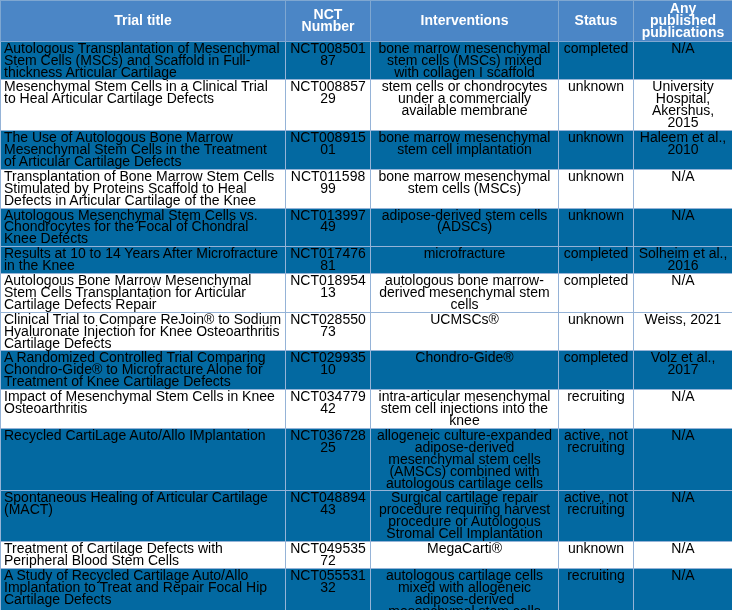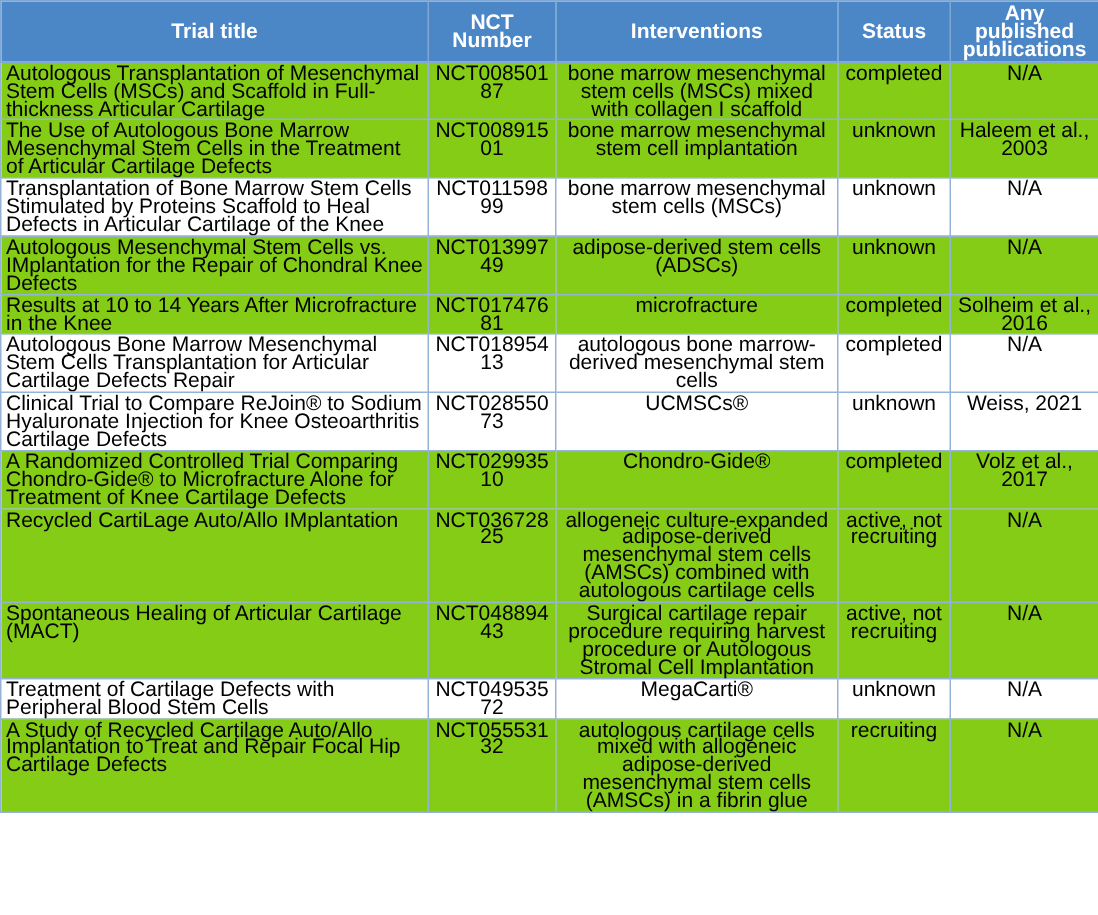--- a/index.html
+++ b/index.html
@@ -39,21 +39,21 @@
     border-color: #7FA7D1;
   }
   table.trials td {
     text-align: center;
     background: #ffffff;
   }
   table.trials td.td-title {
     text-align: left;
   }
   table.trials tr.shaded td {
-    background: #84cc16;
+    background: #0369a1;
   }
   col.c-title { width: 285px; }
   col.c-nct   { width: 85px; }
   col.c-int   { width: 188px; }
   col.c-stat  { width: 75px; }
   col.c-pub   { width: 99px; }
 </style>
 </head>
 <body>
 
@@ -75,36 +75,43 @@
     </tr>
   </thead>
   <tbody>
       <tr class="shaded">
         <td class="td-title">Autologous Transplantation of Mesenchymal Stem Cells (MSCs) and Scaffold in Full-thickness Articular Cartilage</td>
         <td>NCT00850187</td>
         <td>bone marrow mesenchymal stem cells (MSCs) mixed with collagen I scaffold</td>
         <td>completed</td>
         <td>N/A</td>
       </tr>
+      <tr>
+        <td class="td-title">Mesenchymal Stem Cells in a Clinical Trial to Heal Articular Cartilage Defects</td>
+        <td>NCT00885729</td>
+        <td>stem cells or chondrocytes under a commercially available membrane</td>
+        <td>unknown</td>
+        <td>University Hospital, Akershus, 2015</td>
+      </tr>
       <tr class="shaded">
         <td class="td-title">The Use of Autologous Bone Marrow Mesenchymal Stem Cells in the Treatment of Articular Cartilage Defects</td>
         <td>NCT00891501</td>
         <td>bone marrow mesenchymal stem cell implantation</td>
         <td>unknown</td>
-        <td>Haleem et al., 2003</td>
+        <td>Haleem et al., 2010</td>
       </tr>
       <tr>
         <td class="td-title">Transplantation of Bone Marrow Stem Cells Stimulated by Proteins Scaffold to Heal Defects in Articular Cartilage of the Knee</td>
         <td>NCT01159899</td>
         <td>bone marrow mesenchymal stem cells (MSCs)</td>
         <td>unknown</td>
         <td>N/A</td>
       </tr>
       <tr class="shaded">
-        <td class="td-title">Autologous Mesenchymal Stem Cells vs. IMplantation for the Repair of Chondral Knee Defects</td>
+        <td class="td-title">Autologous Mesenchymal Stem Cells vs. Chondrocytes for the Focal of Chondral Knee Defects</td>
         <td>NCT01399749</td>
         <td>adipose-derived stem cells (ADSCs)</td>
         <td>unknown</td>
         <td>N/A</td>
       </tr>
       <tr class="shaded">
         <td class="td-title">Results at 10 to 14 Years After Microfracture in the Knee</td>
         <td>NCT01747681</td>
         <td>microfracture</td>
         <td>completed</td>
@@ -124,20 +131,27 @@
         <td>unknown</td>
         <td>Weiss, 2021</td>
       </tr>
       <tr class="shaded">
         <td class="td-title">A Randomized Controlled Trial Comparing Chondro-Gide® to Microfracture Alone for Treatment of Knee Cartilage Defects</td>
         <td>NCT02993510</td>
         <td>Chondro-Gide®</td>
         <td>completed</td>
         <td>Volz et al., 2017</td>
       </tr>
+      <tr>
+        <td class="td-title">Impact of Mesenchymal Stem Cells in Knee Osteoarthritis</td>
+        <td>NCT03477942</td>
+        <td>intra-articular mesenchymal stem cell injections into the knee</td>
+        <td>recruiting</td>
+        <td>N/A</td>
+      </tr>
       <tr class="shaded">
         <td class="td-title">Recycled CartiLage Auto/Allo IMplantation</td>
         <td>NCT03672825</td>
         <td>allogeneic culture-expanded adipose-derived mesenchymal stem cells (AMSCs) combined with autologous cartilage cells</td>
         <td>active, not recruiting</td>
         <td>N/A</td>
       </tr>
       <tr class="shaded">
         <td class="td-title">Spontaneous Healing of Articular Cartilage (MACT)</td>
         <td>NCT04889443</td>

